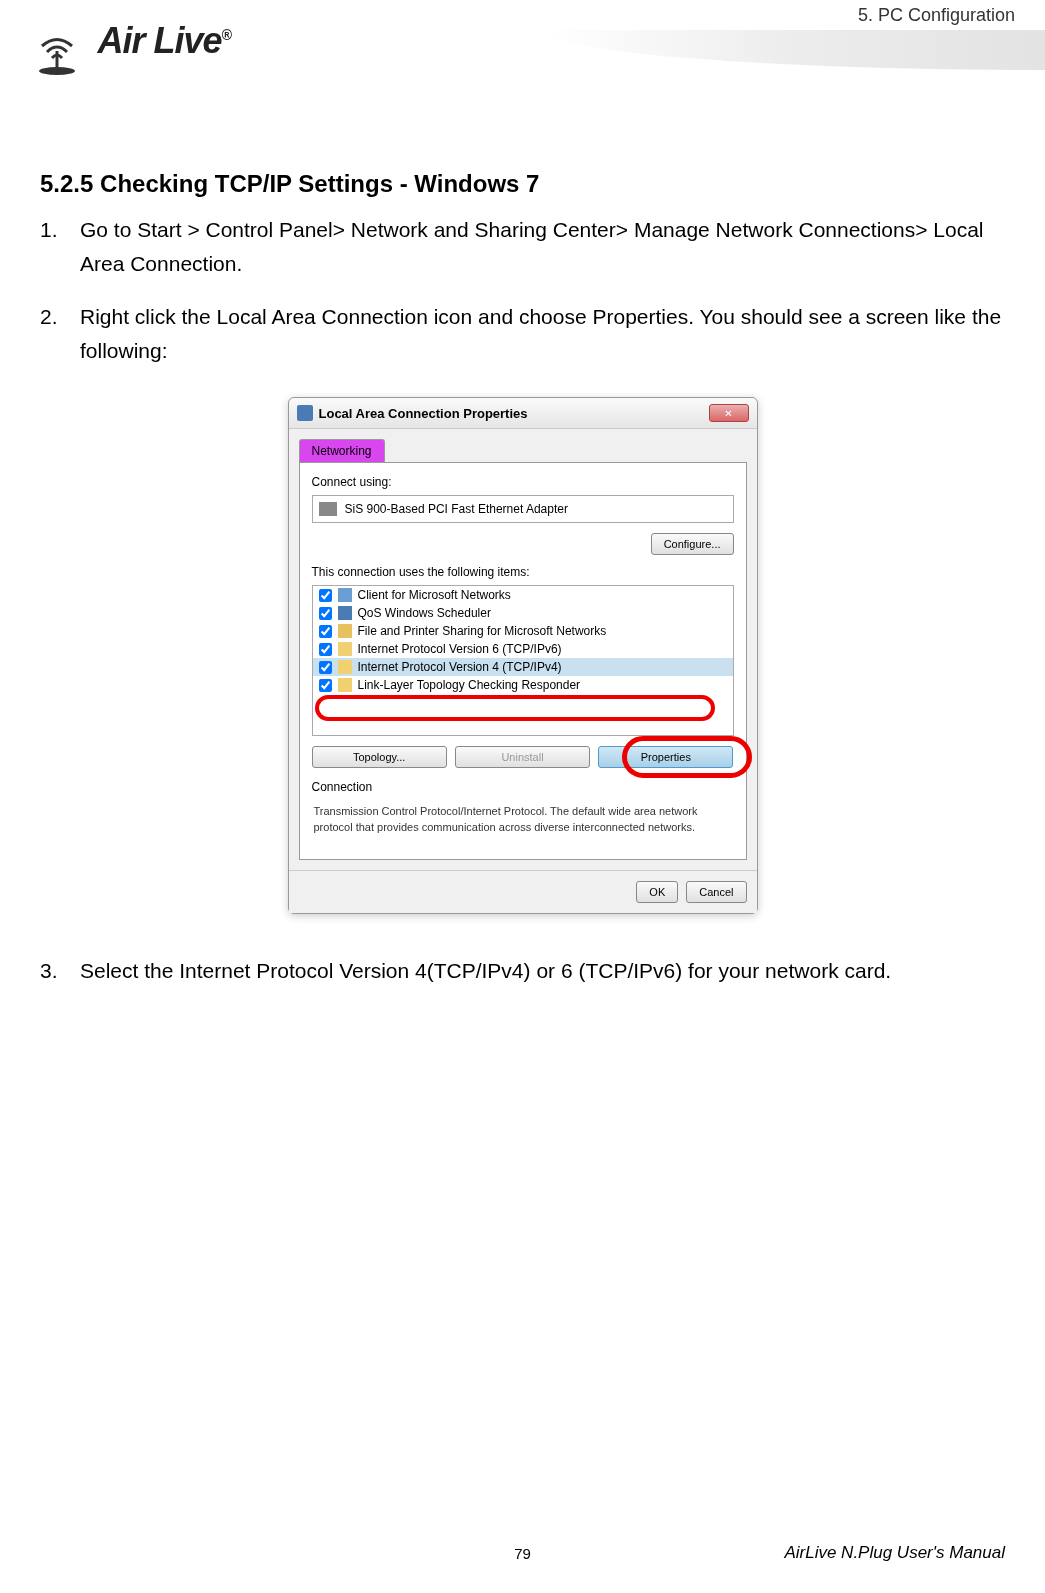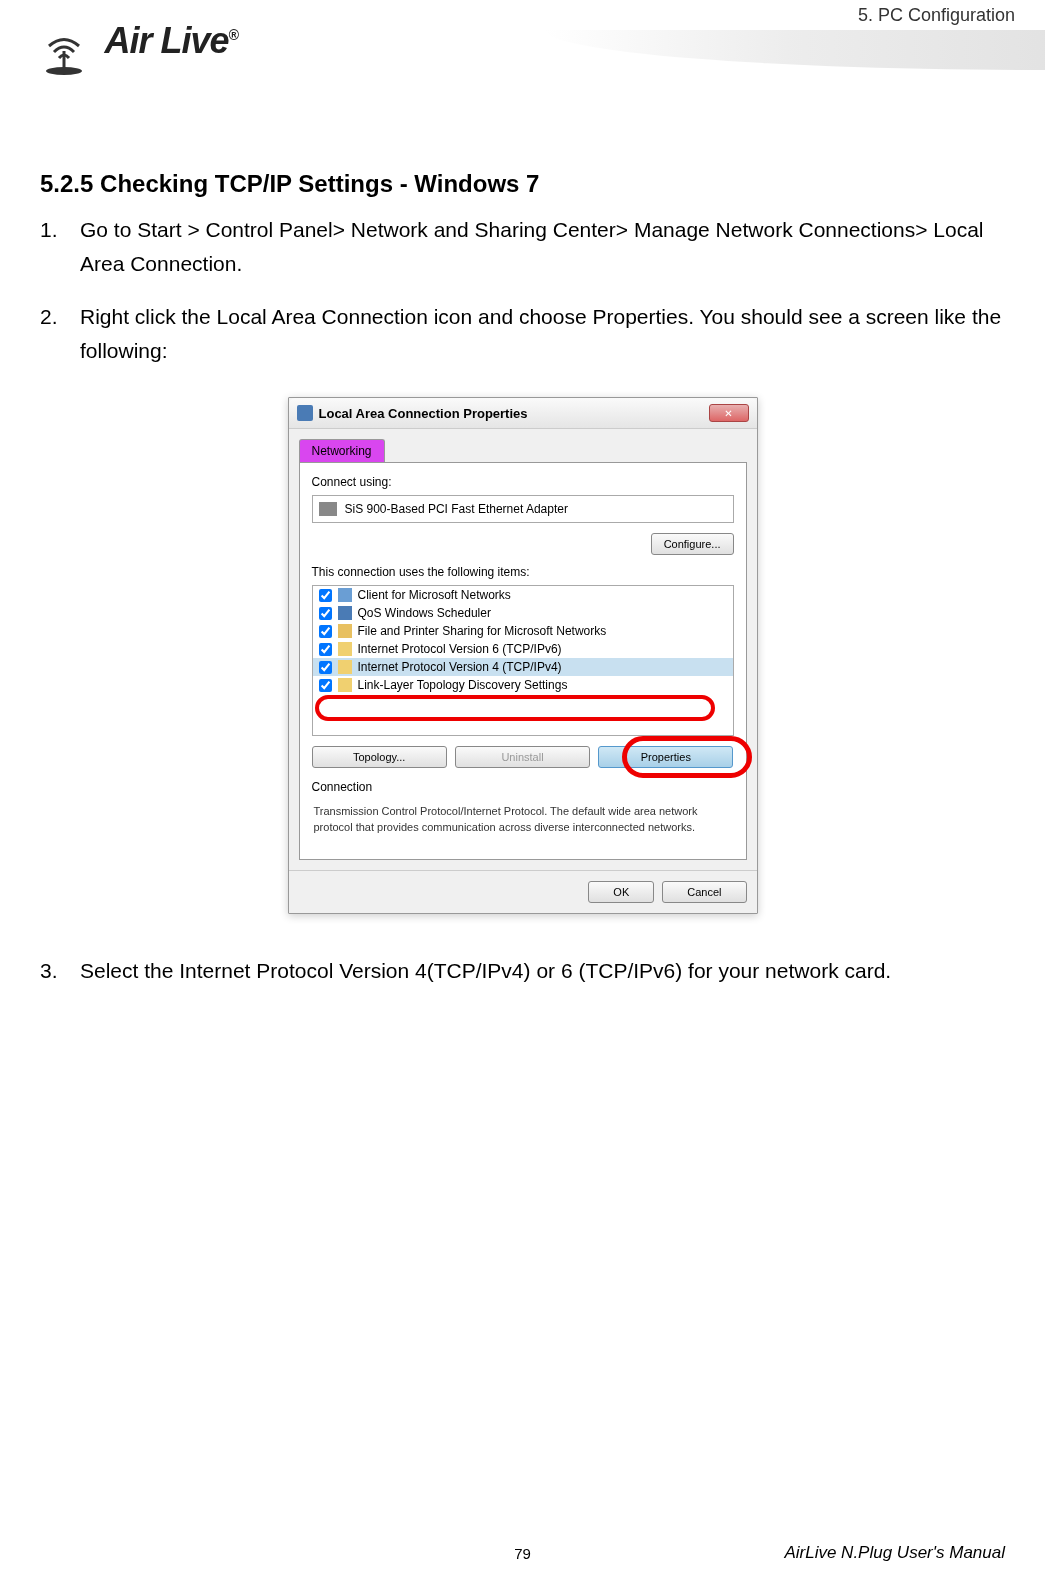--- a/index.html
+++ b/index.html
@@ -12,21 +12,20 @@
       height: 1593px;
       background: #fff;
       font-family: Arial, sans-serif;
       position: relative;
       overflow: hidden;
     }
     .header {
       position: relative;
       height: 120px;
       padding: 20px 30px 0 20px;
-      margin-left: 7px;
     }
     .chapter-label {
       position: absolute;
       right: 30px;
       top: 5px;
       font-size: 18px;
       color: #333;
     }
     .logo-area {
       position: absolute;
@@ -89,21 +88,21 @@
     }
     .dialog-container {
       display: flex;
       justify-content: center;
       margin: 30px 0 40px 0;
     }
     .dialog-window {
       width: 470px;
       background: #f4f4f4;
       border: 1px solid #999;
-      border-radius: 1px;
+      border-radius: 6px;
       box-shadow: 0 2px 8px rgba(0,0,0,0.2);
       font-family: 'Segoe UI', Tahoma, sans-serif;
       font-size: 12px;
     }
     .dialog-titlebar {
       display: flex;
       align-items: center;
       justify-content: space-between;
       background: linear-gradient(to bottom, #fafafa, #e5e5e5);
       padding: 6px 8px;
@@ -267,21 +266,21 @@
     }
     .dialog-footer {
       display: flex;
       justify-content: flex-end;
       gap: 8px;
       padding: 10px;
       background: #f0f0f0;
       border-top: 1px solid #ccc;
     }
     .dialog-footer .win-button {
-      padding: 4px 24px;
+      padding: 4px 12px;
     }
     .page-footer {
       position: absolute;
       bottom: 30px;
       left: 0;
       right: 0;
       display: flex;
       justify-content: space-between;
       align-items: center;
       padding: 0 40px;
@@ -382,21 +381,21 @@
               <span>Internet Protocol Version 6 (TCP/IPv6)</span>
             </div>
             <div class="list-item selected">
               <input type="checkbox" class="chk" checked="" style="">
               <span class="item-icon proto"></span>
               <span>Internet Protocol Version 4 (TCP/IPv4)</span>
             </div>
             <div class="list-item">
               <input type="checkbox" class="chk" checked="" style="">
               <span class="item-icon proto"></span>
-              <span>Link-Layer Topology Discovery Settings</span>
+              <span>Link-Layer Topology Checking Responder</span>
             </div>
             <div class="red-highlight highlight-item"></div>
           </div>
           <div class="button-row">
             <button class="win-button">Topology...</button>
             <button class="win-button disabled">Uninstall</button>
             <button class="win-button highlighted-props-btn">Properties</button>
             <div class="highlight-props"></div>
           </div>
           <div class="desc-section">

